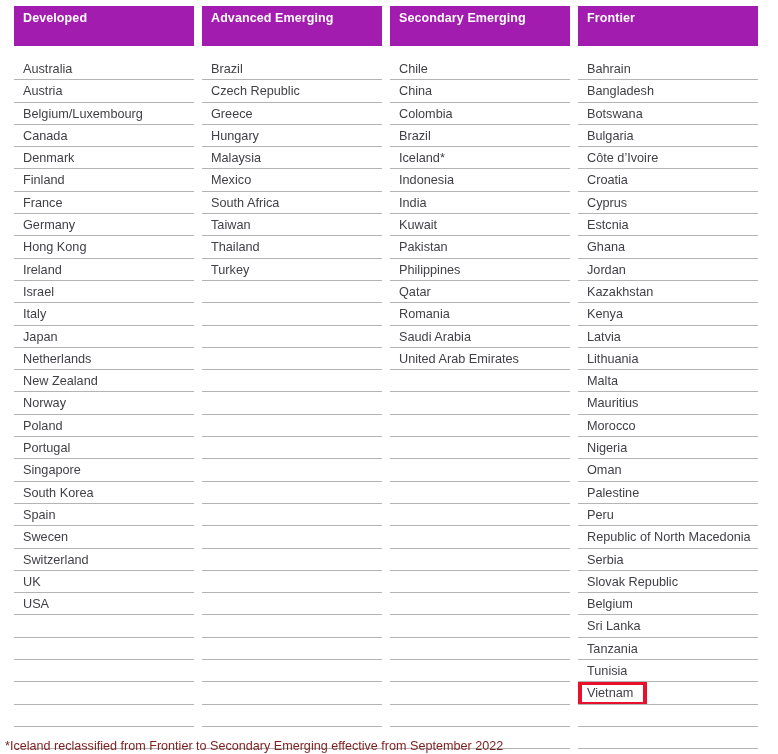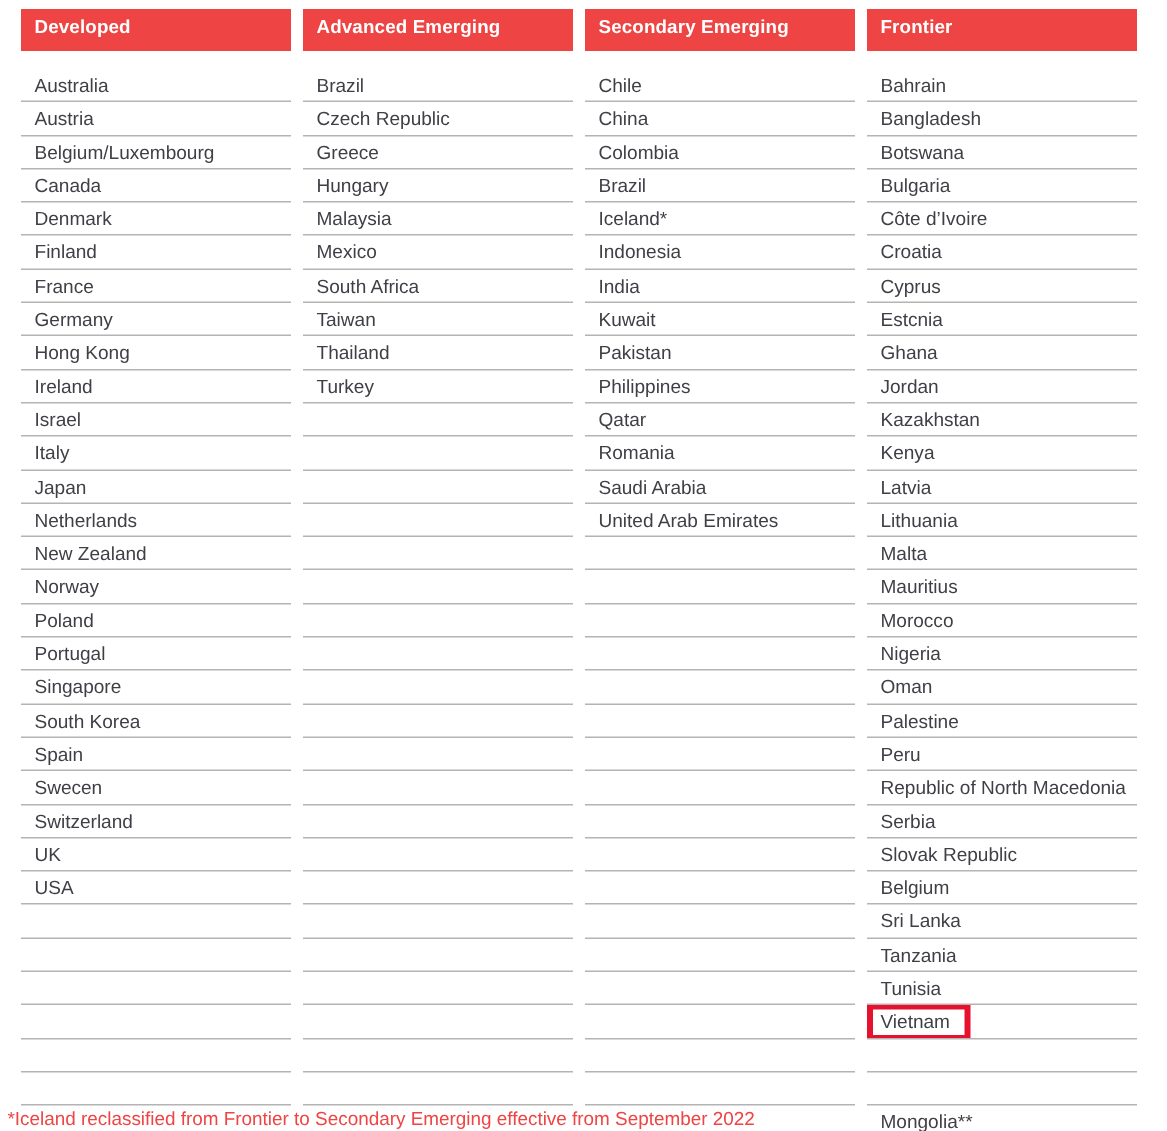--- a/index.html
+++ b/index.html
@@ -21,26 +21,26 @@
     top: 6px;
     width: 752px;
     display: flex;
     gap: 8px;
   }
   .col {
     width: 180px;
     flex: 0 0 180px;
   }
   .col-header {
-    background: #ef4444;
+    background: #a21caf;
     color: #ffffff;
     font-size: 12.5px;
     font-weight: bold;
     line-height: 24px;
-    height: 28px;
+    height: 40px;
     padding: 0 0 0 9px;
     letter-spacing: 0.1px;
     white-space: nowrap;
     overflow: hidden;
   }
   .rows {
     margin-top: 12px;
   }
   .cell {
     height: 22.3px;
@@ -72,21 +72,21 @@
   .cell.highlight > .hl-text {
     position: relative;
     z-index: 2;
   }
   #footnote {
     position: absolute;
     left: 5px;
     top: 738px;
     font-size: 12.6px;
     line-height: 16px;
-    color: #ef4444;
+    color: #7f1d1d;
     white-space: nowrap;
   }
 </style>
 </head>
 <body>
 
 <div id="table-wrap">
     <div class="col">
       <div class="col-header">Developed</div>
       <div class="rows">

